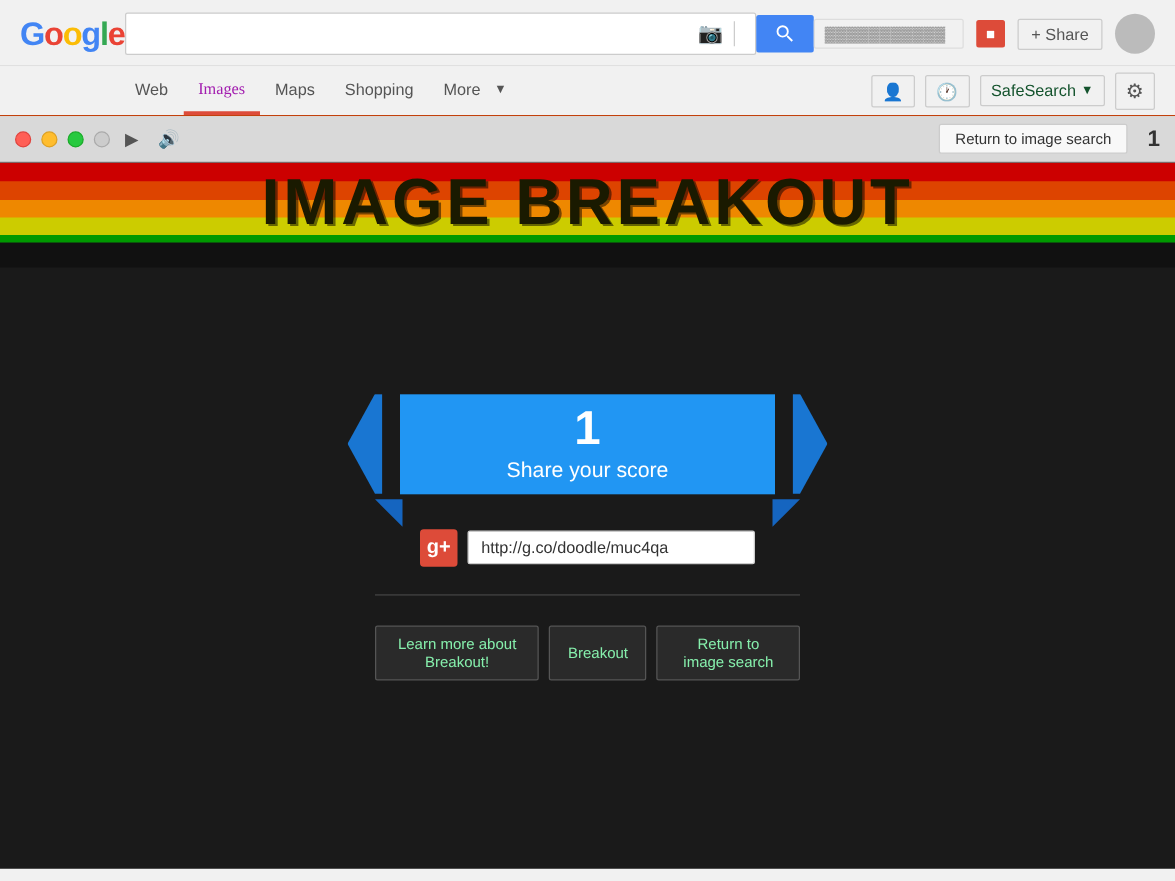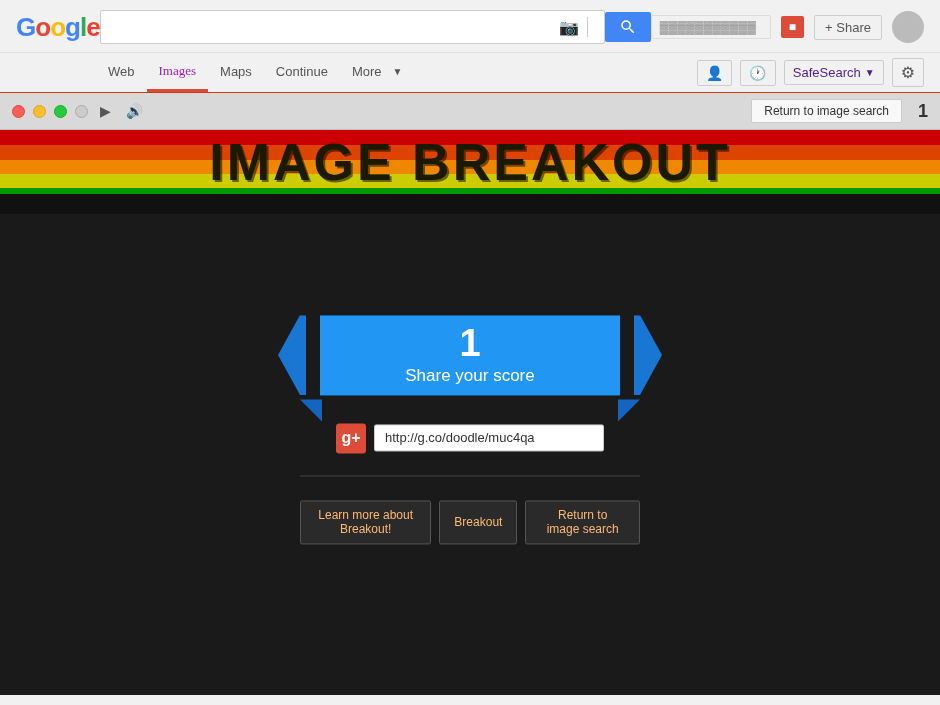--- a/index.html
+++ b/index.html
@@ -161,21 +161,21 @@
       display: flex;
       align-items: center;
     }
     #safe-search-btn {
       background: none;
       border: 1px solid #ccc;
       border-radius: 2px;
       padding: 4px 8px;
       cursor: pointer;
       font-size: 13px;
-      color: #4c1d95;
+      color: #14532d;
       display: flex;
       align-items: center;
       gap: 4px;
     }
     #settings-icon-btn {
       font-size: 16px;
     }
 
     
     #toolbar-bar {
@@ -389,21 +389,21 @@
       display: flex;
       gap: 8px;
       margin-top: 24px;
     }
     .action-btn {
       background: #2a2a2a;
       border: 1px solid #555;
       border-radius: 2px;
       padding: 7px 14px;
       font-size: 12px;
-      color: #fdba74;
+      color: #86efac;
       cursor: pointer;
     }
   </style>
 </head>
 <body>
 
 <div id="header">
   <div id="top-bar">
 
     <div id="google-logo">
@@ -431,21 +431,21 @@
       <div id="avatar-circle"></div>
     </div>
   </div>
 </div>
 
 <div id="nav-bar">
   <div id="nav-left">
     <span class="nav-item">Web</span>
     <span class="nav-item active">Images</span>
     <span class="nav-item">Maps</span>
-    <span class="nav-item">Continue</span>
+    <span class="nav-item">Shopping</span>
     <span class="nav-item nav-item-more">
       <span>More</span>
       <span style="font-size:10px;">▼</span>
     </span>
   </div>
   <div id="nav-right">
     <button id="person-icon-btn">
       <span>👤</span>
     </button>
     <button id="history-icon-btn">

